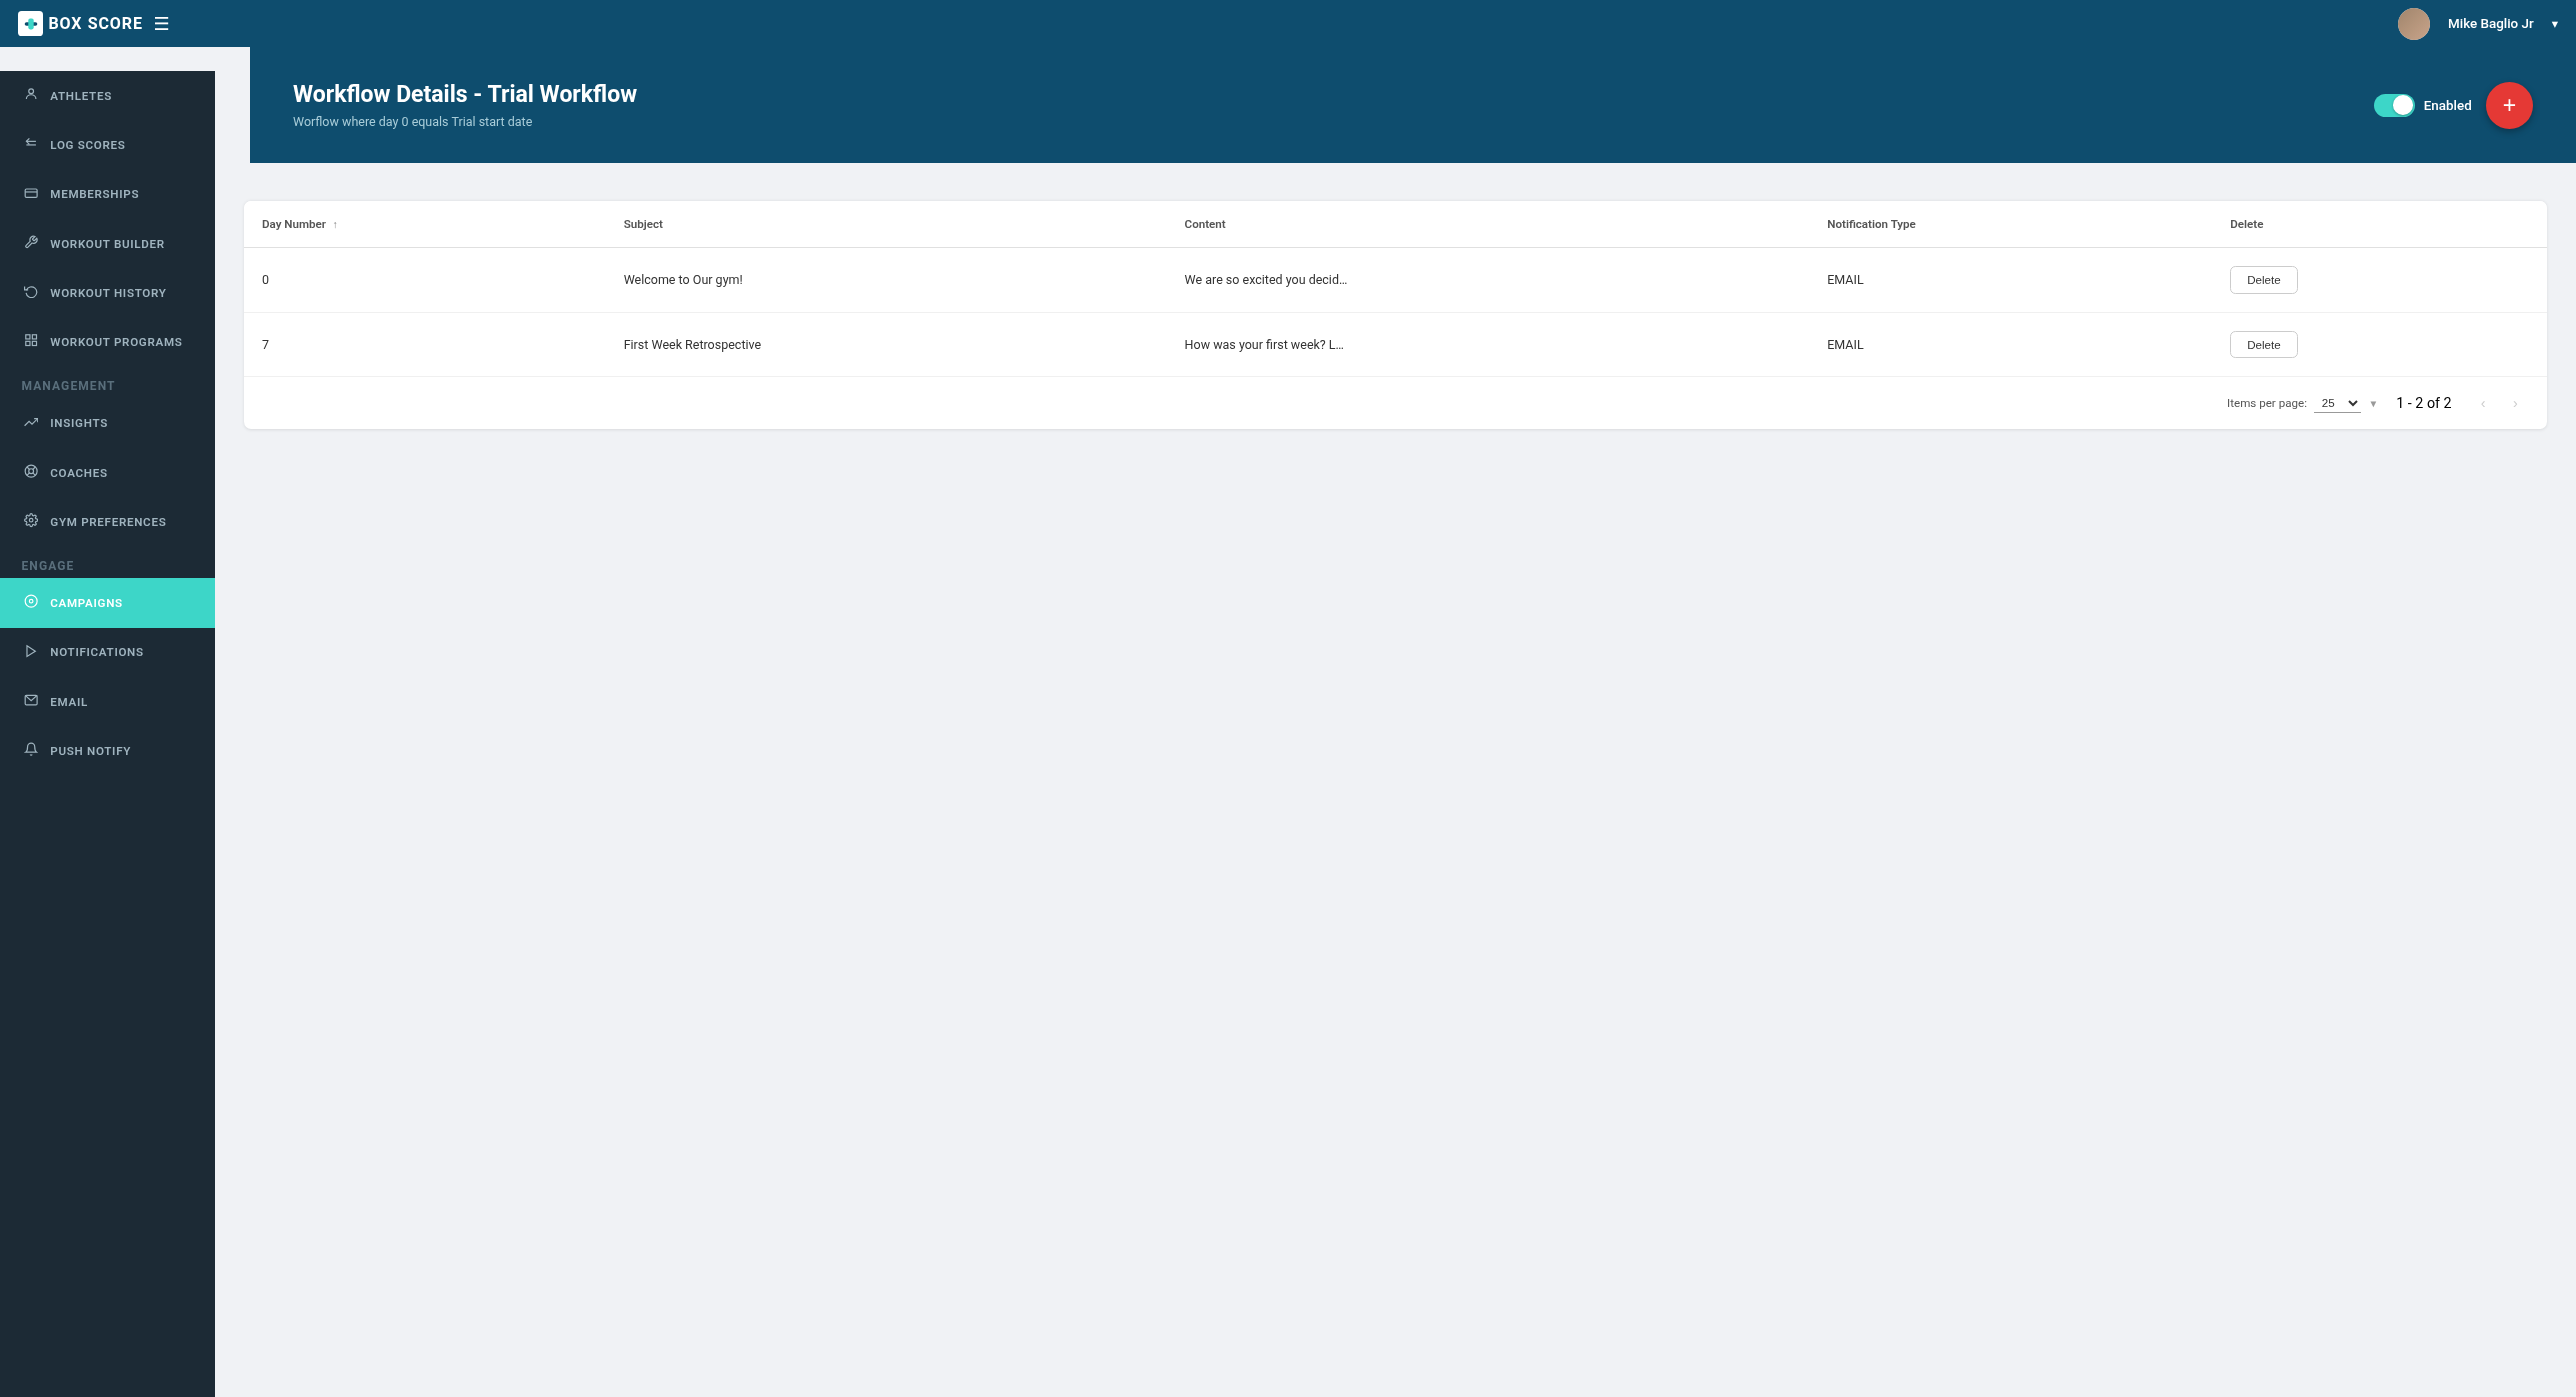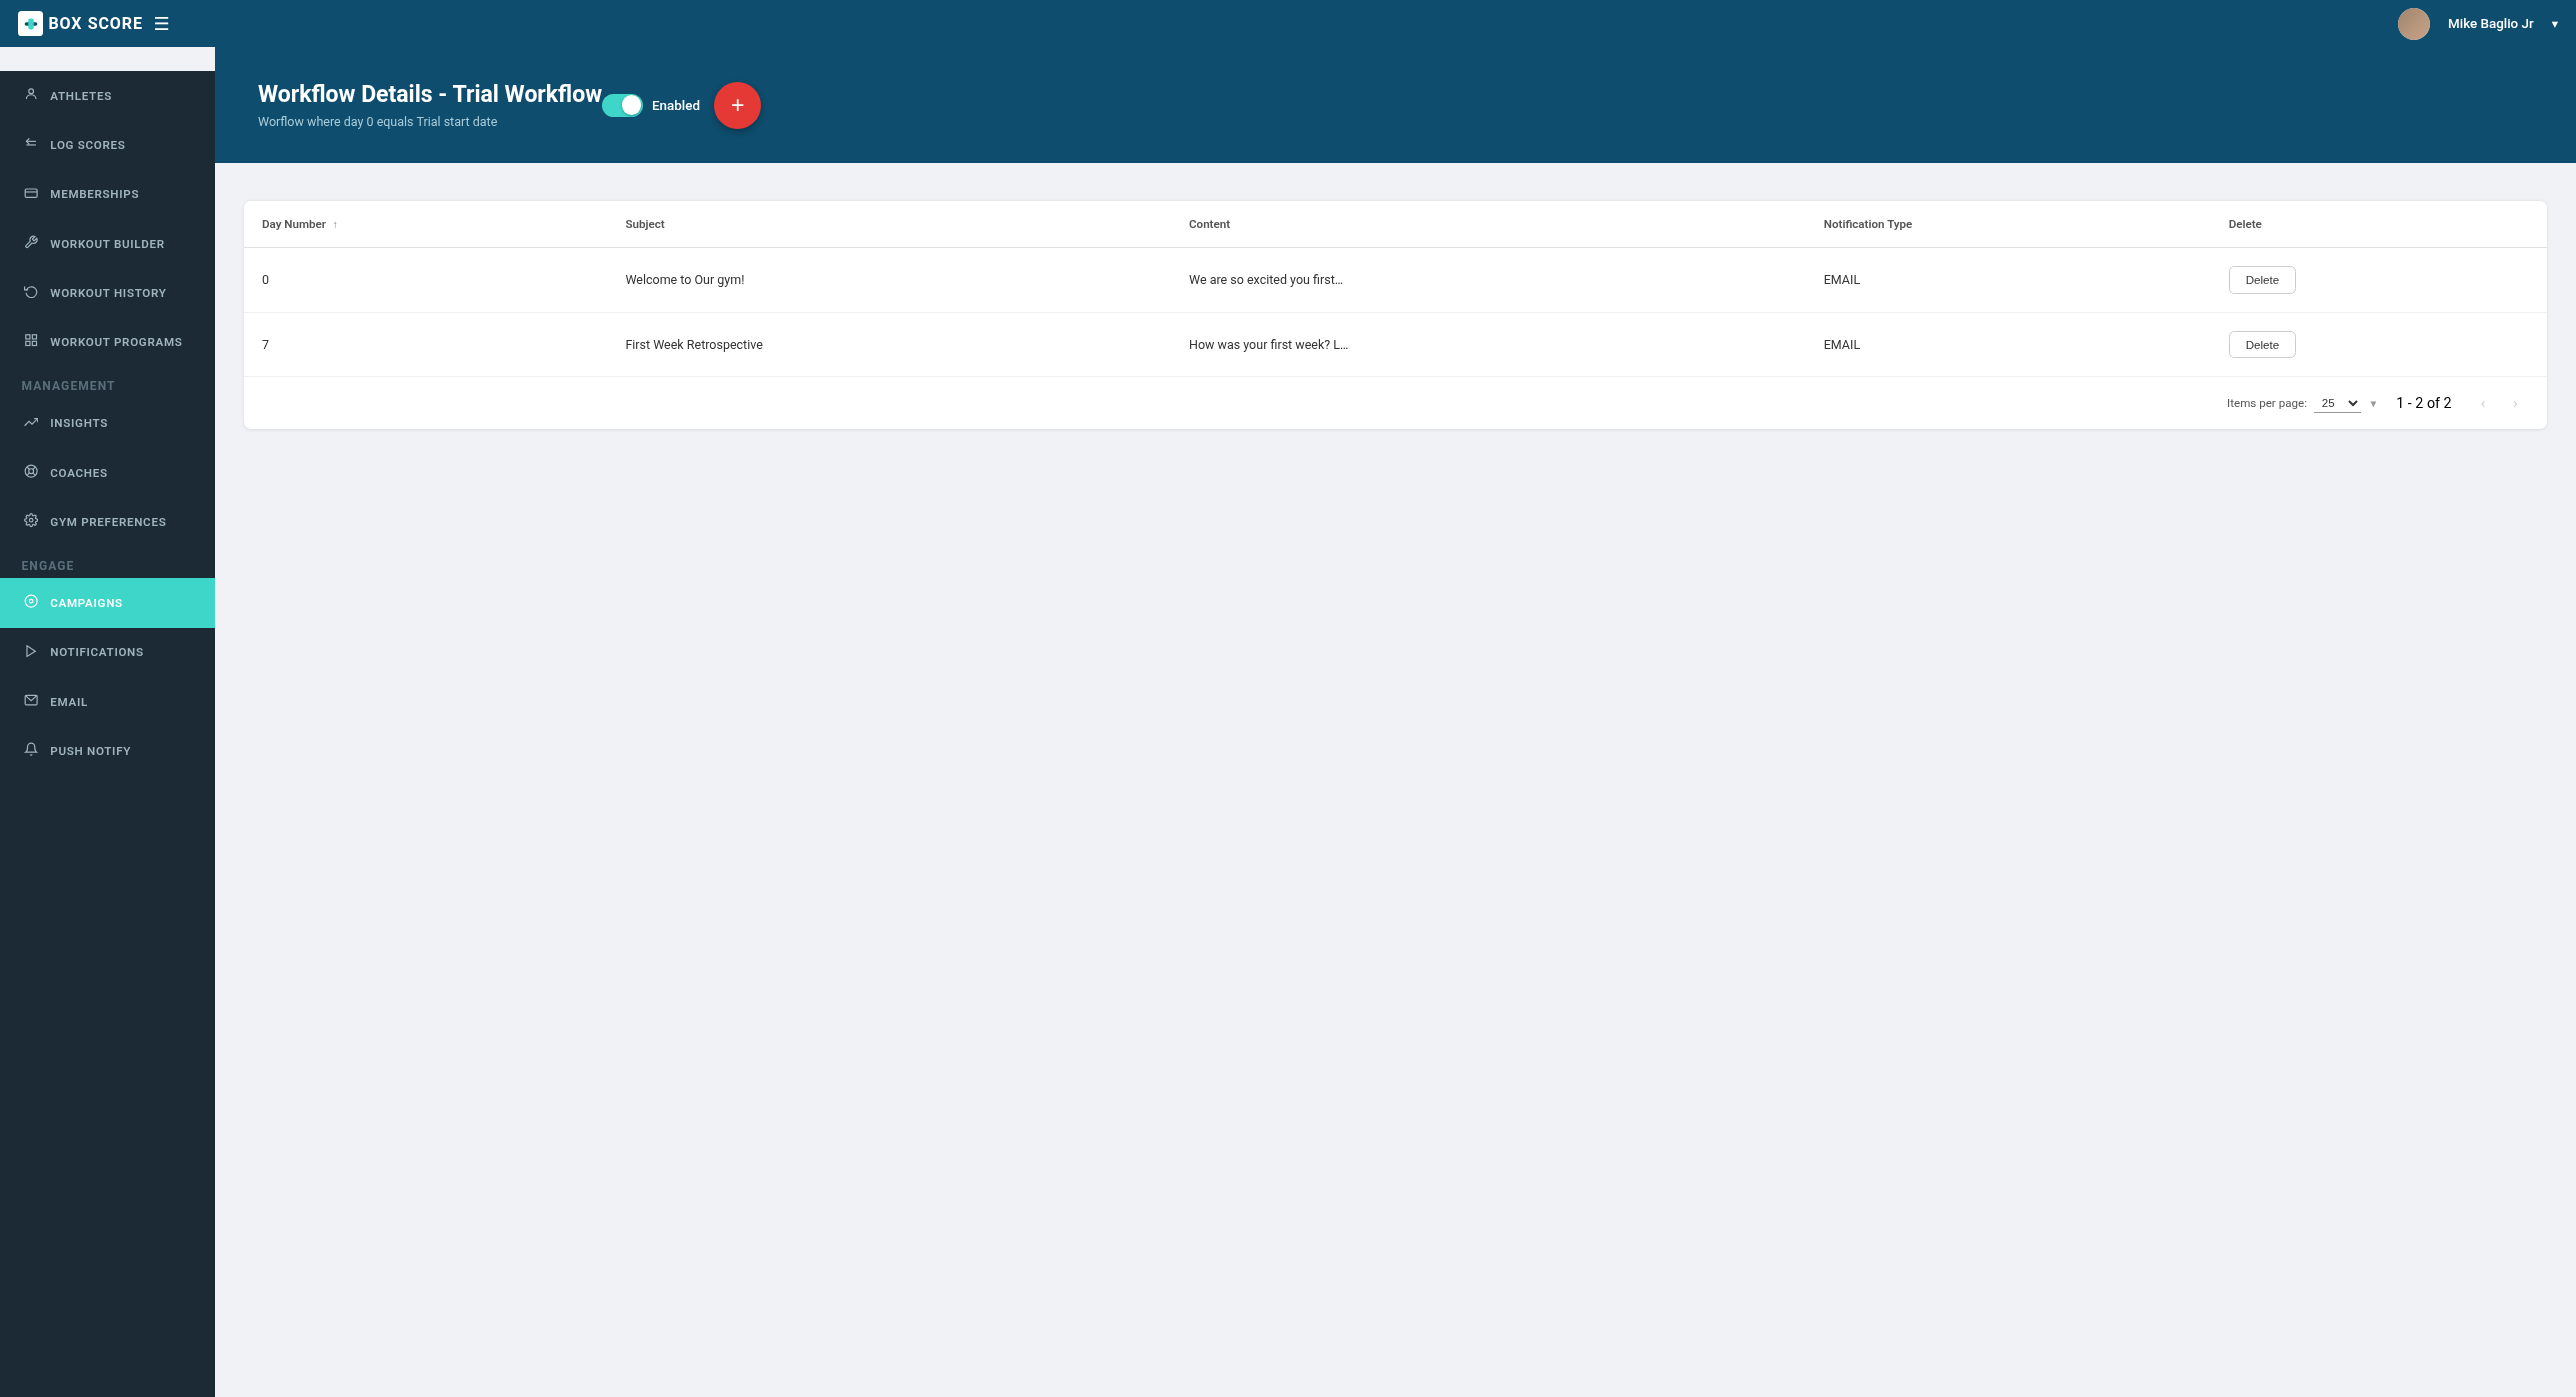--- a/index.html
+++ b/index.html
@@ -73,21 +73,23 @@
 
     
     .main-content { flex: 1; overflow-y: auto; display: flex; flex-direction: column; }
 
     
     .page-header {
       background: #0e4d6e;
       padding: 29px 43px 29px 43px;
       display: flex;
       align-items: center;
+      justify-content: space-between;
       min-height: 116px;
+      margin-left: 35px;
     }
     .page-header-info { }
     .page-title { color: white; font-size: 23px; font-weight: 700; margin-bottom: 5.4px; }
     .page-subtitle { color: #a8ccd8; font-size: 12.5px; }
     .page-header-actions { display: flex; align-items: center; gap: 14.3px; }
     .toggle-group { display: flex; align-items: center; gap: 9px; }
     .toggle-label { color: white; font-size: 13.4px; font-weight: 500; }
     .toggle-switch {
       width: 41px; height: 23px; border-radius: 11.6px; background: #3dd6c8;
       position: relative; cursor: pointer;
@@ -361,21 +363,21 @@
             </th>
             <th>
               <span>Delete</span>
             </th>
           </tr>
         </thead>
         <tbody>
           <tr class="table-row">
             <td>0</td>
             <td>Welcome to Our gym!</td>
-            <td>We are so excited you first…</td>
+            <td>We are so excited you decid…</td>
             <td>EMAIL</td>
             <td>
               <button class="delete-btn">Delete</button>
             </td>
           </tr>
           <tr class="table-row">
             <td>7</td>
             <td>First Week Retrospective</td>
             <td>How was your first week? L…</td>
             <td>EMAIL</td>

